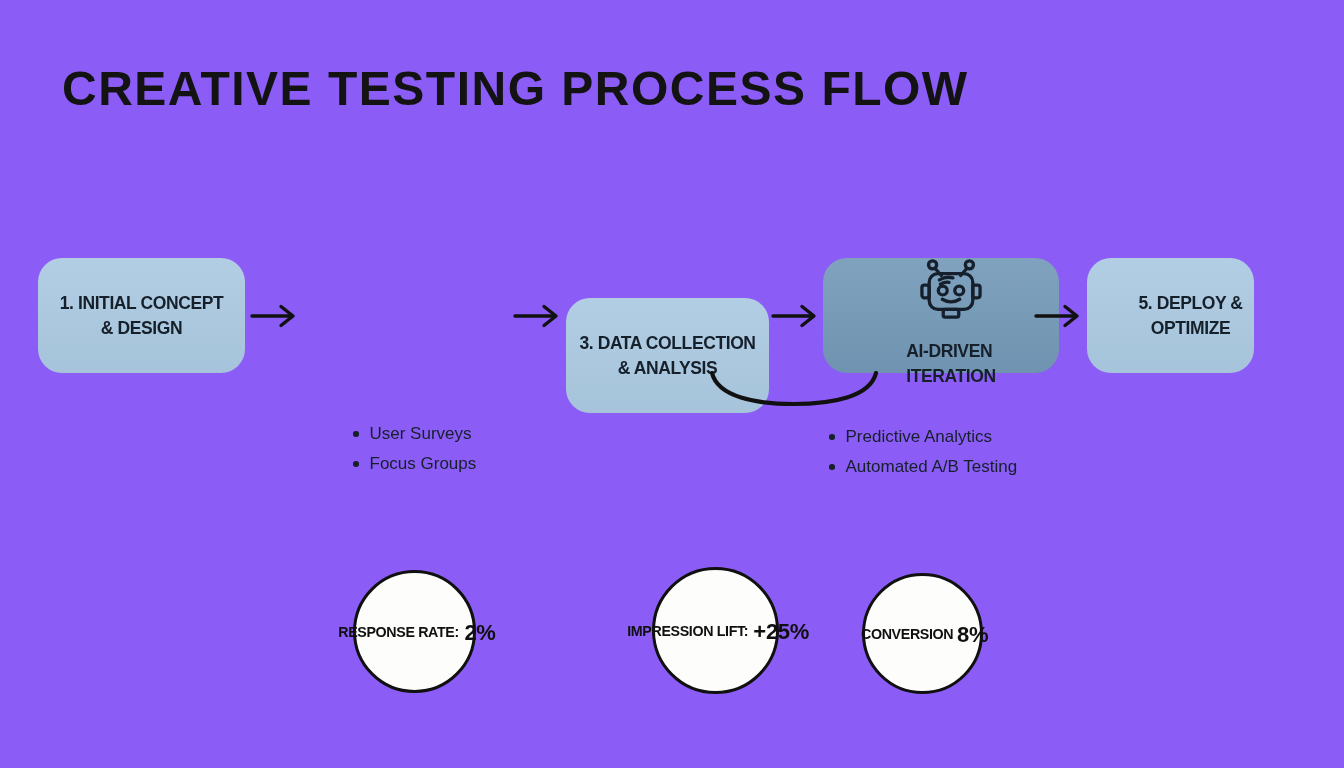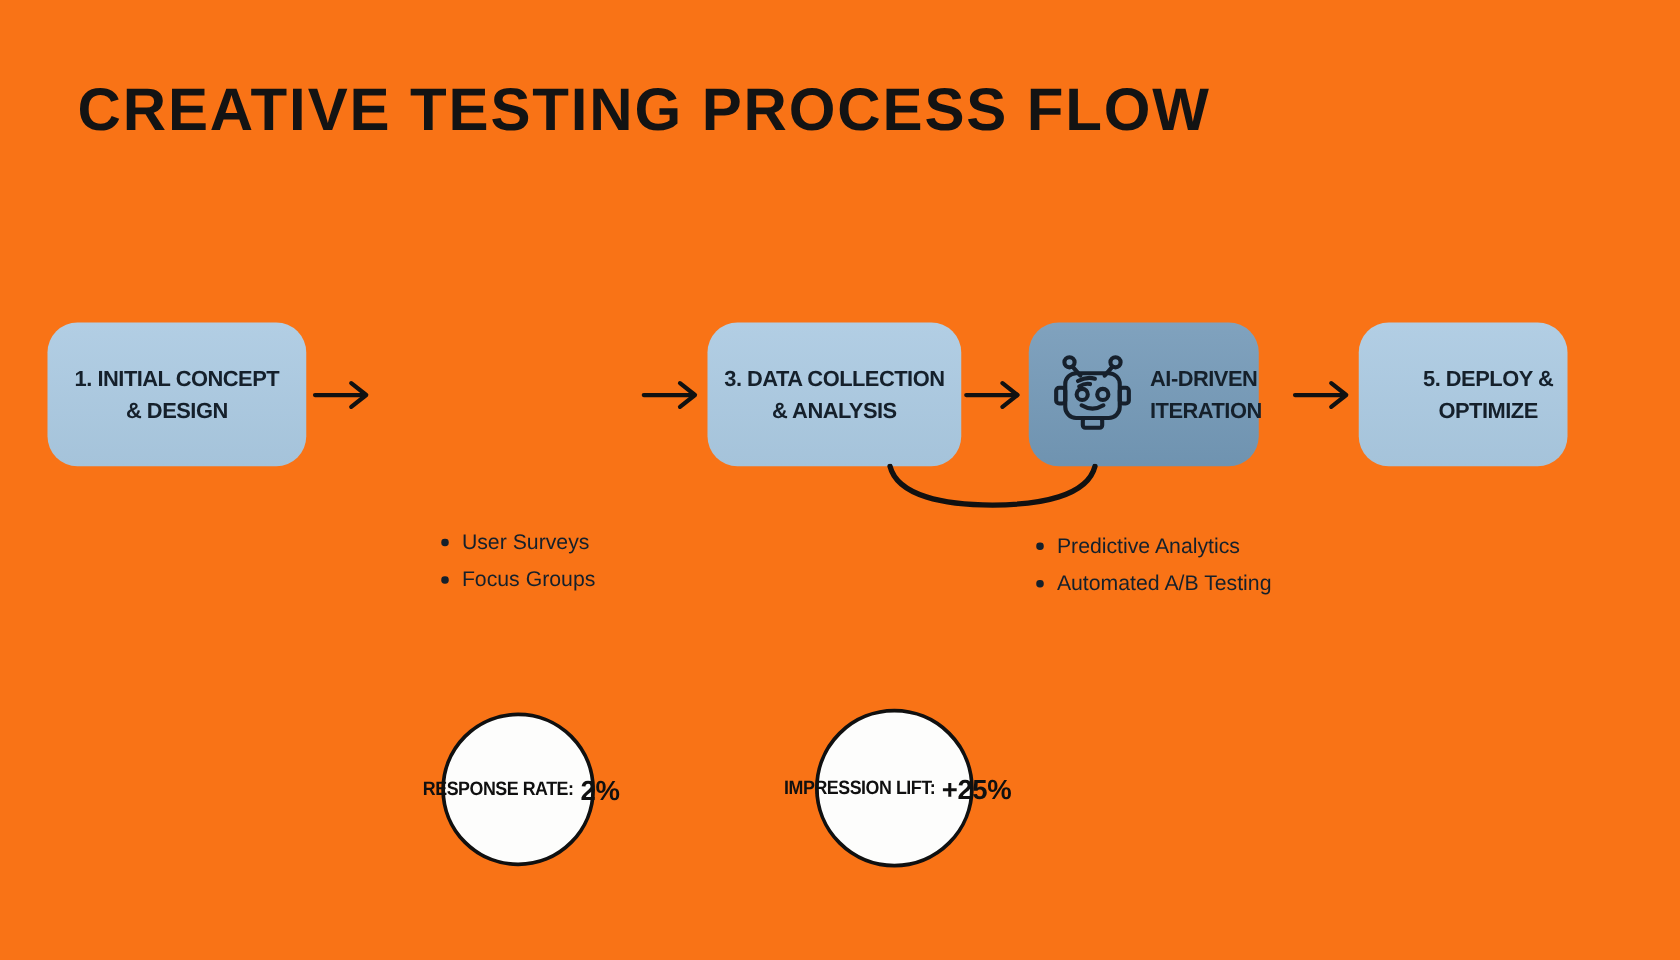--- a/index.html
+++ b/index.html
@@ -1,19 +1,19 @@
 <!DOCTYPE html>
 <html><head>
 <meta charset="utf-8">
 <style>
   * { margin:0; padding:0; box-sizing:border-box; }
   html,body { background:#e9e9e9; }
   .canvas{
     position:relative; width:1344px; height:768px; overflow:hidden;
-    background:#f97316;
+    background:#8b5cf6;
     font-family:"Liberation Sans", sans-serif;
     color:#17222e;
   }
   .page-title{
     position:absolute; left:62px; top:61px;
     font-size:48px; font-weight:bold; letter-spacing:1.5px;
     color:#131313; white-space:nowrap;
   }
   
   .flow-box{
@@ -71,33 +71,33 @@
   </div>
 
 
   <div class="arrow" style="left:513px;">
     <svg width="50" height="28" viewBox="0 0 50 28" fill="none" stroke="#111" stroke-width="3.4" stroke-linecap="round" stroke-linejoin="round">
       <path d="M2 14 H40"></path>
         <path d="M31 4.5 L43 14 L31 23.5"></path>
     </svg>
   </div>
 
-  <div class="flow-box light" style="left:566px;width:203px;">
+  <div class="flow-box light" style="left:566px;width:203px;margin-top:40px;">
     <div class="box-label">3. DATA COLLECTION
 &amp; ANALYSIS</div>
   </div>
 
   <div class="arrow" style="left:771px;">
     <svg width="50" height="28" viewBox="0 0 50 28" fill="none" stroke="#111" stroke-width="3.4" stroke-linecap="round" stroke-linejoin="round">
       <path d="M2 14 H40"></path>
         <path d="M31 4.5 L43 14 L31 23.5"></path>
     </svg>
   </div>
 
-  <div class="flow-box dark with-icon" style="left:823px;width:184px;">
+  <div class="flow-box dark with-icon" style="left:823px;width:236px;flex-direction:column;">
     <span class="step-icon">
       <svg width="62" height="66" viewBox="0 0 64 68" fill="none" stroke="#16202c" stroke-width="3.4" stroke-linecap="round" stroke-linejoin="round">
         <circle cx="13" cy="7" r="4.2"></circle>
         <line x1="15.5" y1="10.5" x2="22" y2="18"></line>
         <circle cx="51" cy="7" r="4.2"></circle>
         <line x1="48.5" y1="10.5" x2="42" y2="18"></line>
         <rect x="9.5" y="16" width="45" height="37" rx="9"></rect>
         <rect x="2" y="28" width="7.5" height="13" rx="2.5"></rect>
         <rect x="54.5" y="28" width="7.5" height="13" rx="2.5"></rect>
         <circle cx="23.5" cy="33.5" r="4.6"></circle>
@@ -155,14 +155,18 @@
   <div class="metric" style="left:353px;top:570px;width:123px;height:123px;">
     <span class="metric-label">RESPONSE RATE:</span>
     <span class="metric-value">2%</span>
   </div>
 
   <div class="metric" style="left:624px;top:567px;width:127px;height:127px;margin-left:28px;">
     <span class="metric-label">IMPRESSION LIFT:</span>
     <span class="metric-value">+25%</span>
   </div>
 
+  <div class="metric" style="left:862px;top:573px;width:121px;height:121px;">
+    <span class="metric-label">CONVERSION</span>
+    <span class="metric-value">8%</span>
+  </div>
 
 </div>
 
 </body></html>

